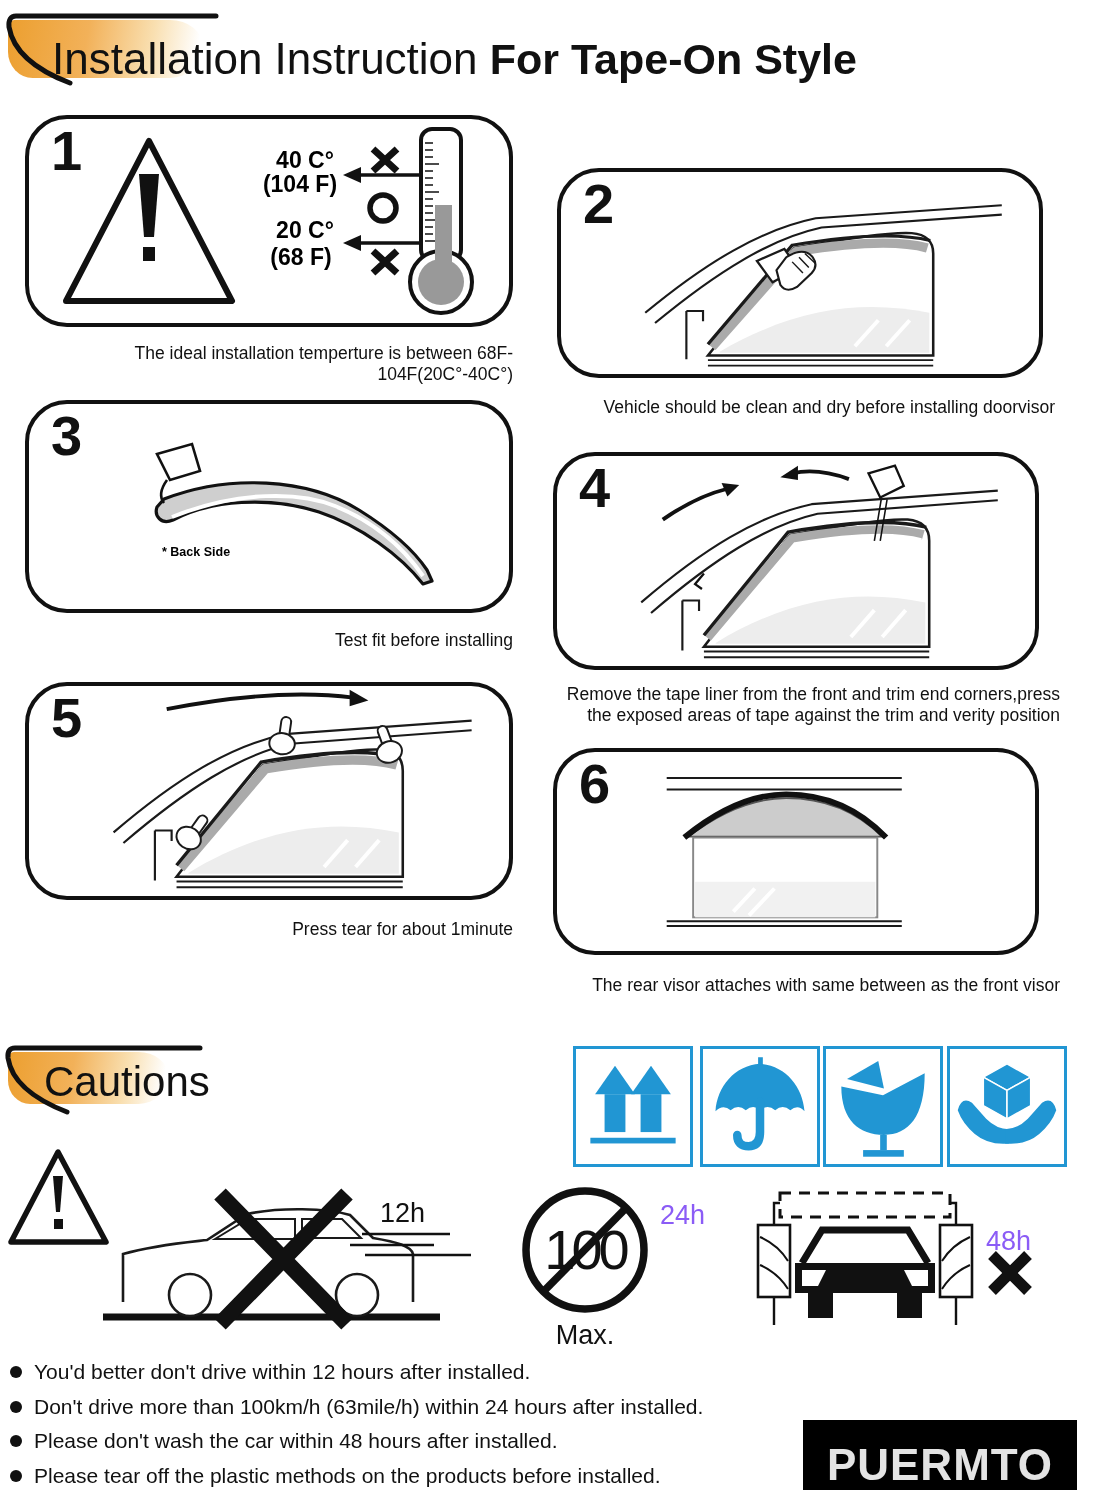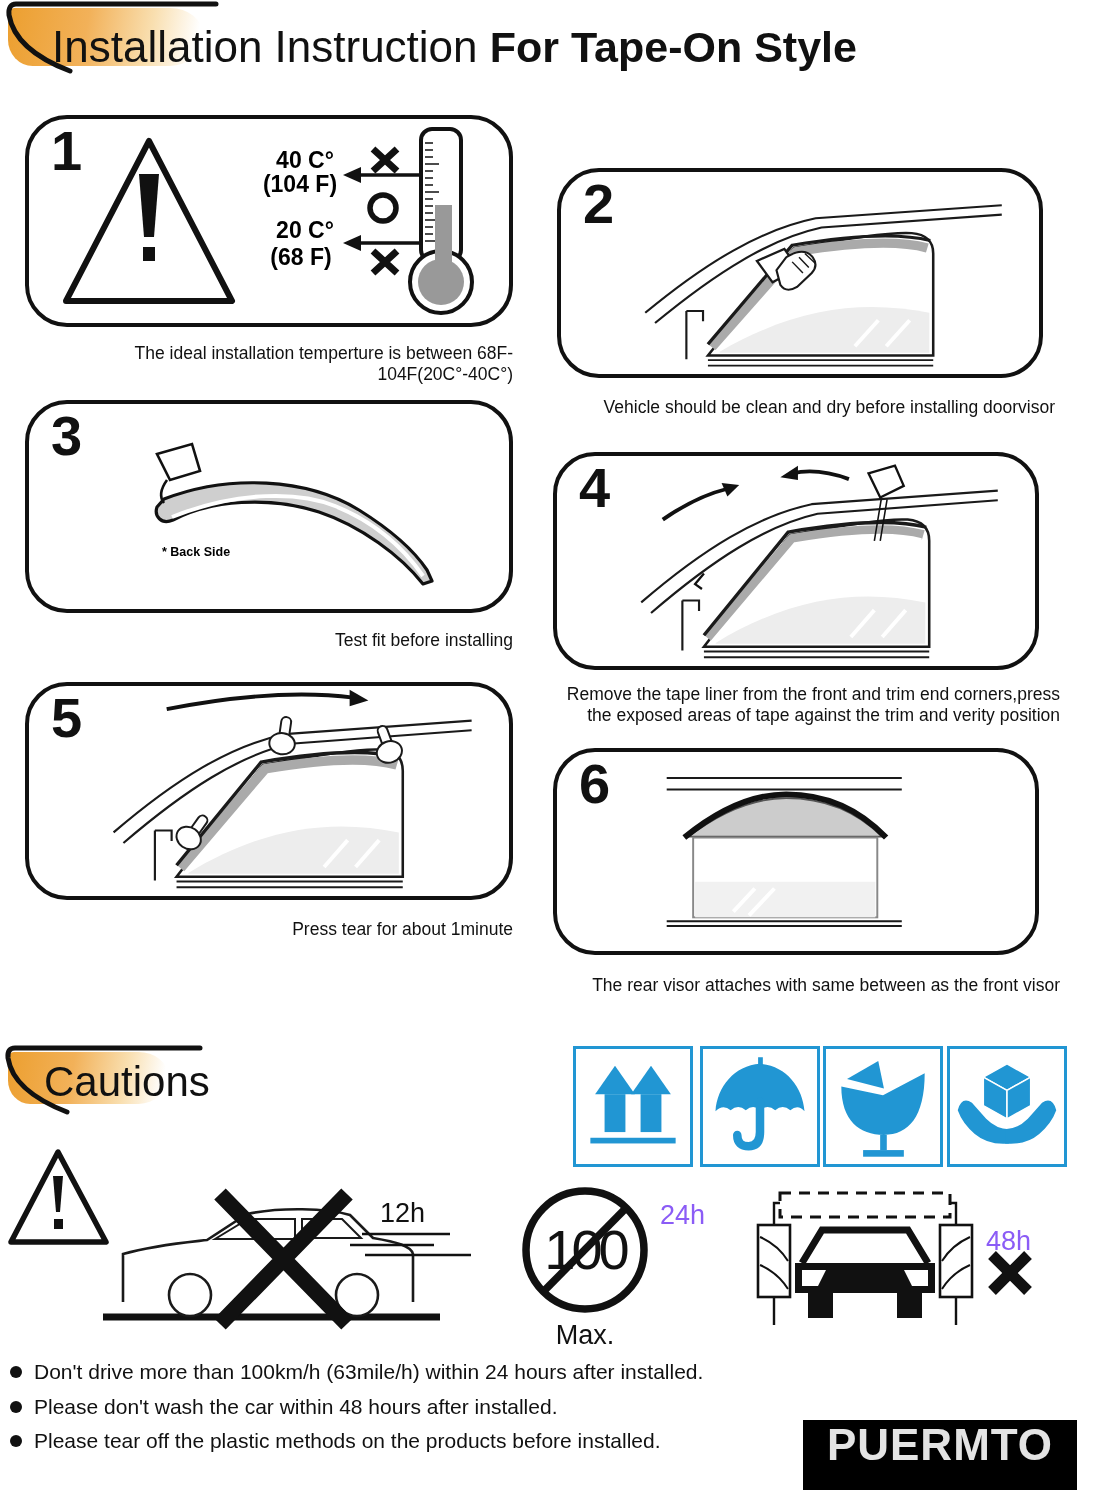--- a/index.html
+++ b/index.html
@@ -20,21 +20,21 @@
   .caption { position:absolute; text-align:right; font-size:17.5px; color:#111; line-height:1.22; }
   svg { display:block; }
   svg text { font-family:"Liberation Sans", sans-serif; }
   
   .ship-icon { position:absolute; width:120px; height:121px; border:3px solid #2196D3; background:#fff; padding:3px; }
   .hlabel { position:absolute; font-size:27px; color:#8b5cf6; }
   .notes { position:absolute; left:10px; top:1360px; width:800px; }
   .note-row { position:relative; padding-left:24px; margin-bottom:10.5px; font-size:21px; color:#111; white-space:nowrap; }
   .note-dot { position:absolute; left:0; top:6px; width:12px; height:12px; border-radius:50%; background:#111; }
   .brand-box { position:absolute; left:803px; top:1420px; width:274px; height:70px; background:#000;
-    display:flex; align-items:flex-start; justify-content:center; }
+    display:flex; align-items:flex-end; justify-content:center; }
   .brand-text { color:#e3e3e3; font-size:44px; font-weight:bold; letter-spacing:1px; }
 </style>
 </head>
 <body>
 
 <div id="page">
 
   <svg width="0" height="0" class="abs" aria-hidden="true">
     <defs>
       <g id="winbase" stroke="#1a1a1a" fill="none">
@@ -52,21 +52,21 @@
         <path d="M154,189 L240,86 Q332,70 374,82" stroke="#aaaaaa" stroke-width="10"></path>
         <path d="M150,186 L236,79 Q332,62 377,74" stroke="#1a1a1a" stroke-width="3.4"></path>
       </g>
       <g id="presshand" stroke="#1a1a1a" stroke-width="2" fill="#ffffff">
         <rect x="-5" y="6" width="10" height="24" rx="5"></rect>
         <ellipse cx="1" cy="2" rx="13" ry="11"></ellipse>
       </g>
     </defs>
   </svg>
 
-  <div class="abs" style="left:0;top:0;width:1096px;height:92px;">
+  <div class="abs" style="left:0;top:12px;width:1096px;height:92px;">
     <div class="swoosh-blob" style="left:8px;top:8px;width:195px;height:58px;"></div>
     <svg class="abs" style="left:0;top:0;" width="320" height="92" viewBox="0 0 320 92">
       <path d="M216,4 L16,4 Q8,4 9,15 Q15,50 70,71" stroke="#111" stroke-width="5" fill="none" stroke-linecap="round"></path>
     </svg>
     <div class="title-line abs" style="left:52px;top:22px;">
       <span>Installation Instruction </span><span class="accent">For Tape-On Style</span>
     </div>
   </div>
 
   <div class="step-box" style="left:25px;top:115px;width:488px;height:212px;">
@@ -284,20 +284,21 @@
     <polygon points="188,85 164,85 172,101 188,101" fill="#ffffff"></polygon>
     <rect x="68" y="108" width="25" height="25" fill="#111"></rect>
     <rect x="157" y="108" width="25" height="25" fill="#111"></rect>
   </svg>
   <div class="hlabel" style="left:986px;top:1226px;">48h</div>
   <svg class="abs" style="left:987px;top:1250px;" width="46" height="46" viewBox="0 0 46 46">
     <path d="M5,5 L41,41 M41,5 L5,41" stroke="#111" stroke-width="11"></path>
   </svg>
 
   <div class="notes">
+    <div class="note-row"><span class="note-dot"></span><span>You'd better don't drive within 12 hours after installed.</span></div>
     <div class="note-row"><span class="note-dot"></span><span>Don't drive more than 100km/h (63mile/h) within 24 hours after installed.</span></div>
     <div class="note-row"><span class="note-dot"></span><span>Please don't wash the car within 48 hours after installed.</span></div>
     <div class="note-row"><span class="note-dot"></span><span>Please tear off the plastic methods on the products before installed.</span></div>
   </div>
 
   <div class="brand-box">
     <span class="brand-text">PUERMTO</span>
   </div>
 
 </div>

